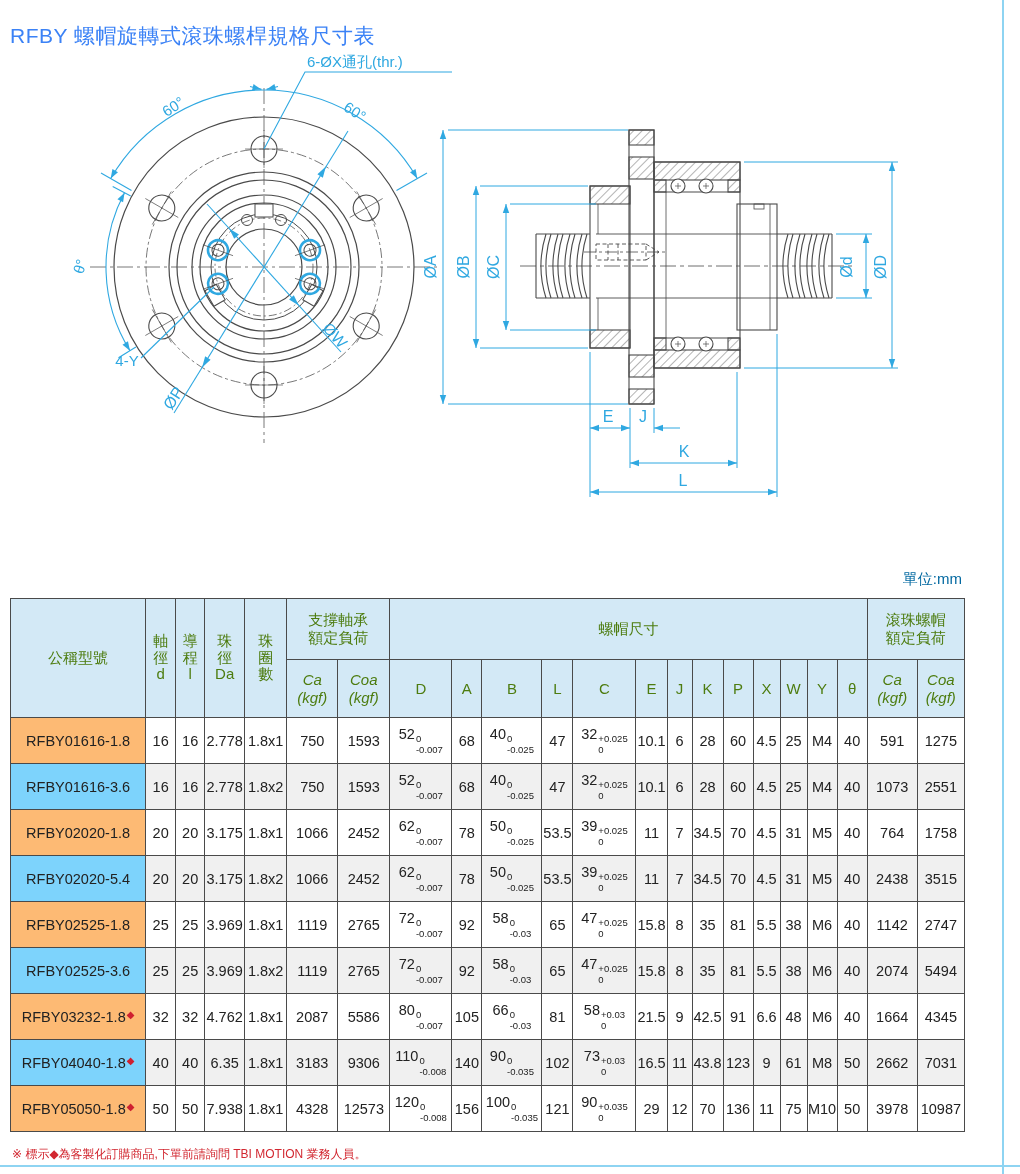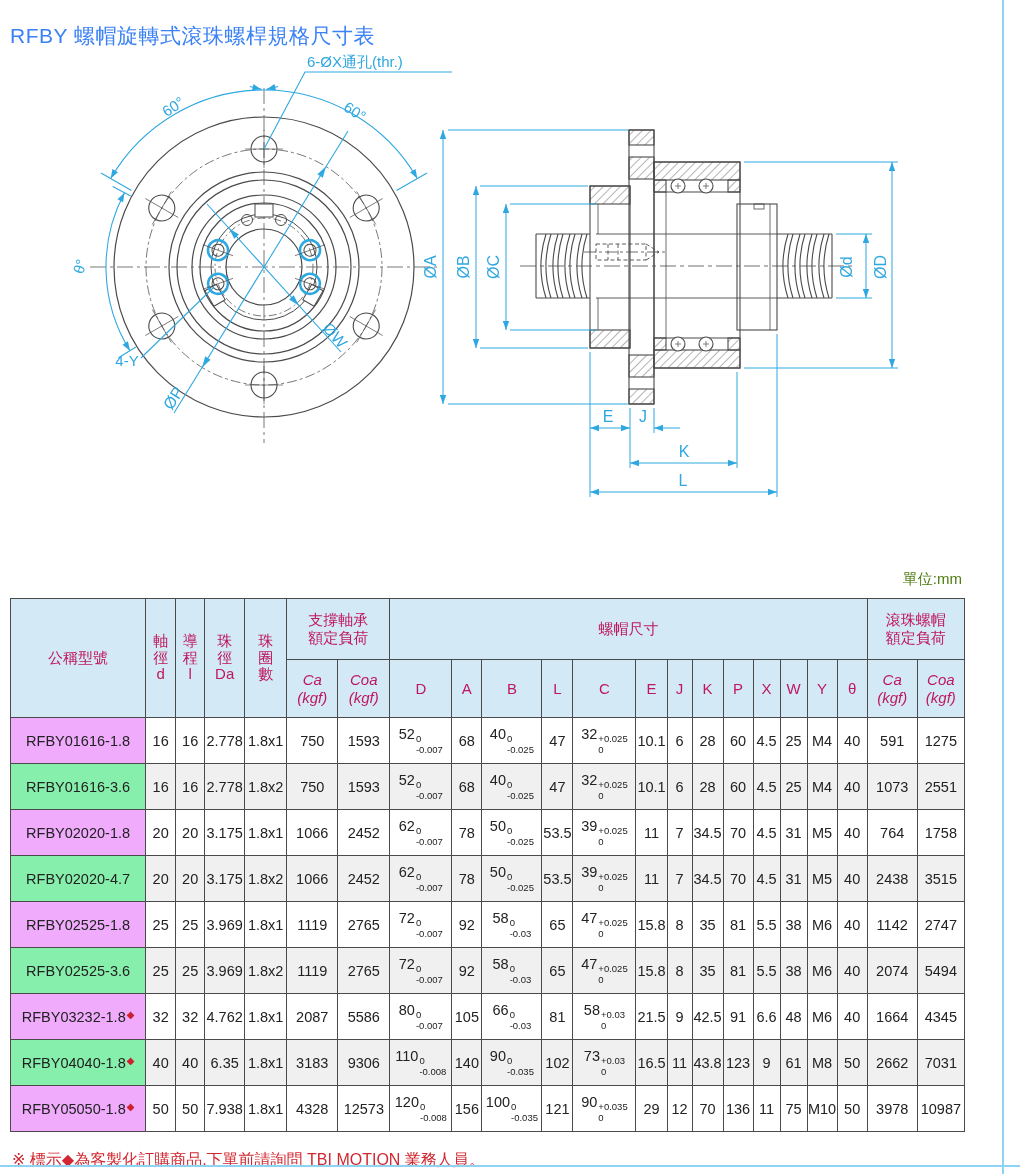--- a/index.html
+++ b/index.html
@@ -1,39 +1,39 @@
 <!DOCTYPE html>
 <html><head>
 <meta charset="utf-8">
 <style>
   html,body{margin:0;padding:0;}
   body{width:1020px;height:1174px;position:relative;background:#fff;overflow:hidden;
        font-family:"Liberation Sans","DejaVu Sans",sans-serif;color:#333;}
   .page-title{position:absolute;left:10px;top:8px;font-size:21px;font-weight:400;
               color:#3b82f6;letter-spacing:.5px;}
   svg.drawing{position:absolute;left:0;top:30px;}
-  .unit{position:absolute;right:58px;top:570px;font-size:15px;color:#4d7c0f;}
+  .unit{position:absolute;right:58px;top:570px;font-size:15px;color:#0369a1;}
   table.spec{position:absolute;left:10px;top:598px;width:955px;border-collapse:collapse;
              table-layout:fixed;}
   .spec th,.spec td{border:1px solid #4a4a4a;text-align:center;vertical-align:middle;
              padding:0;overflow:hidden;}
-  .spec thead th{background:#d3e9f6;font-weight:400;color:#be185d;font-size:15px;}
+  .spec thead th{background:#d3e9f6;font-weight:400;color:#4d7c0f;font-size:15px;}
   .spec thead tr.grp th{height:60px;}
   .spec thead tr.sub th{height:57px;}
   .vh{white-space:pre-line;line-height:1.12;font-size:14.5px;}
   .two{white-space:pre-line;line-height:1.2;font-size:13px;}
   .kgf{white-space:pre-line;line-height:1.15;font-size:12.5px;font-style:italic;}
   .spec tbody td{height:45px;font-size:14.5px;color:#222;background:#fff;}
-  .spec tbody td.model{background:#f0abfc;font-size:14.5px;}
+  .spec tbody td.model{background:#fdba74;font-size:14.5px;}
   .spec tbody tr.alt td{background:#f0f0f0;}
-  .spec tbody tr.alt td.model{background:#86efac;}
+  .spec tbody tr.alt td.model{background:#7dd3fc;}
   .dia{color:#cf2030;font-size:10px;vertical-align:4px;margin-left:1px;}
   .stack{display:inline-flex;flex-direction:column;align-items:flex-start;font-size:9.5px;
          line-height:1.2;vertical-align:-3px;margin-left:1px;color:#222;}
-  .note{position:absolute;left:12px;top:1134px;font-size:16px;color:#d22730;}
+  .note{position:absolute;left:12px;top:1134px;font-size:12px;color:#d22730;}
   .edge-r{position:absolute;left:1002px;top:0;width:2px;height:1174px;background:#8ed4f2;}
   .edge-b{position:absolute;left:0;top:1165px;width:1020px;height:2px;background:#8ed4f2;}
   text{font-family:"Liberation Sans","DejaVu Sans",sans-serif;}
 </style>
 </head>
 <body>
 
 <h1 class="page-title">RFBY 螺帽旋轉式滾珠螺桿規格尺寸表</h1>
 
 <svg class="drawing" width="1020" height="545" viewBox="0 30 1020 545">
@@ -453,21 +453,21 @@
         <td>34.5</td>
         <td>70</td>
         <td>4.5</td>
         <td>31</td>
         <td>M5</td>
         <td>40</td>
         <td>764</td>
         <td>1758</td>
       </tr>
       <tr class="alt">
-        <td class="model">RFBY02020-4.7</td>
+        <td class="model">RFBY02020-5.4</td>
         <td>20</td>
         <td>20</td>
         <td>3.175</td>
         <td>1.8x2</td>
         <td>1066</td>
         <td>2452</td>
         <td><span>62</span><span class="stack">
             <span>0</span>
             <span>-0.007</span>
           </span></td>

